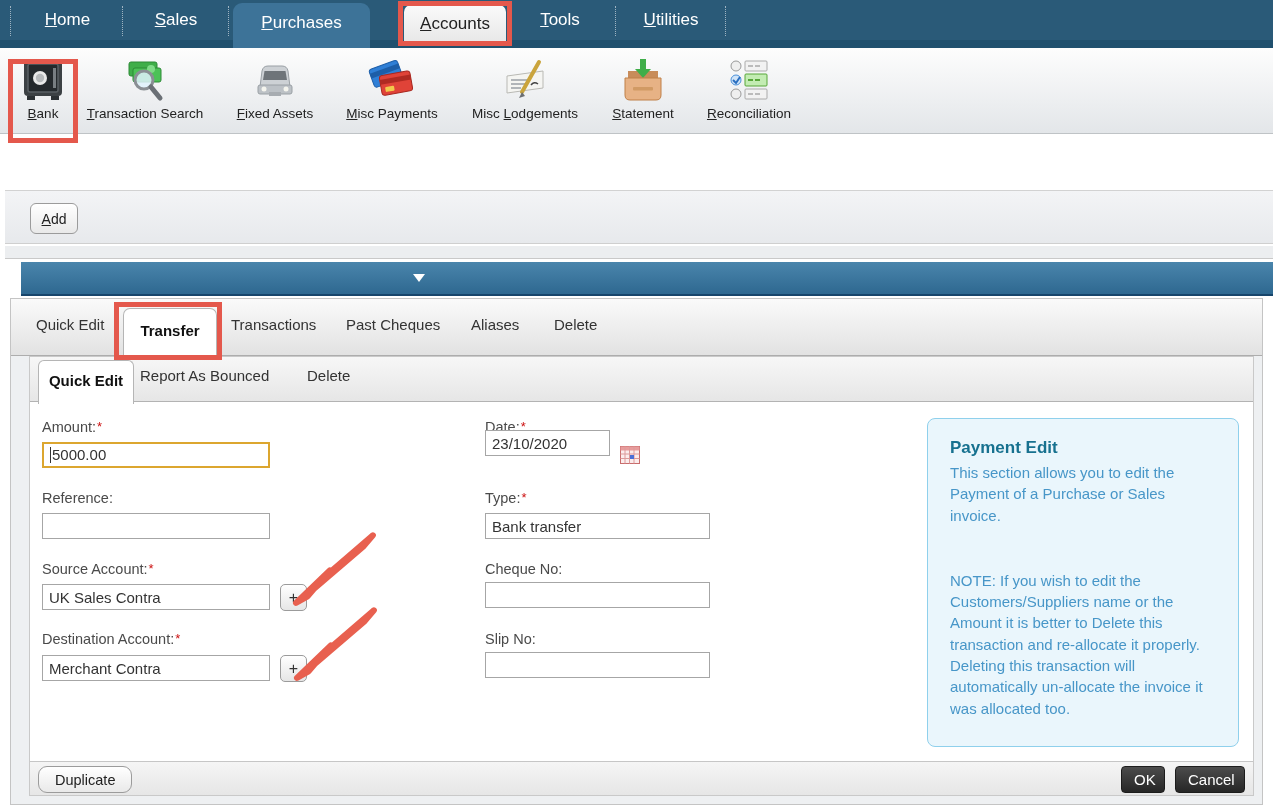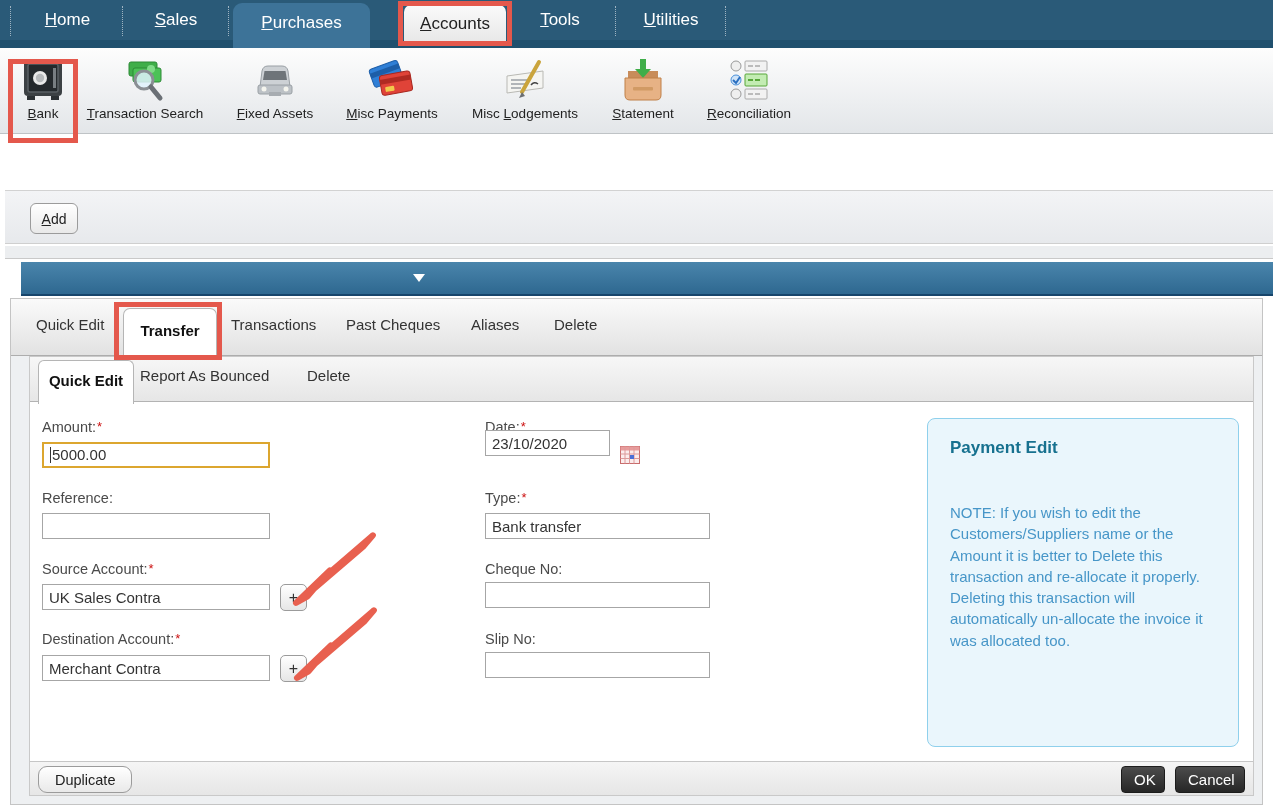--- a/index.html
+++ b/index.html
@@ -246,20 +246,21 @@
       <input class="f-input" style="left: 455px; top: 156px; width: 225px;" value="Bank transfer">
 
       <div class="f-label" style="left:455px;top:204px">Cheque No:</div>
       <input class="f-input" style="left: 455px; top: 225px; width: 225px;" value="">
 
       <div class="f-label" style="left:455px;top:274px">Slip No:</div>
       <input class="f-input" style="left: 455px; top: 295px; width: 225px;" value="">
 
       <div class="info-box">
         <p class="info-title">Payment Edit</p>
+        <p class="info-body">This section allows you to edit the Payment of a Purchase or Sales invoice.</p>
         <p class="info-body info-note">NOTE: If you wish to edit the Customers/Suppliers name or the Amount it is better to Delete this transaction and re-allocate it properly. Deleting this transaction will automatically un-allocate the invoice it was allocated too.</p>
       </div>
 
       <div class="btnbar">
         <button class="btn-light dup-btn">Duplicate</button>
         <button class="btn-dark ok-btn">OK</button>
         <button class="btn-dark cancel-btn">Cancel</button>
       </div>
     </div>
   </div>

